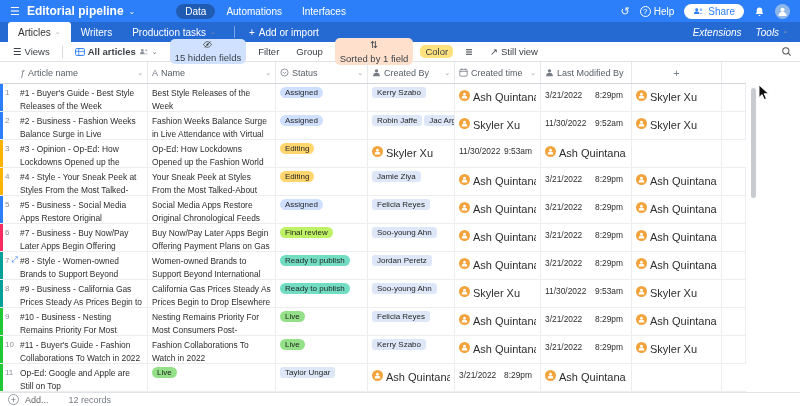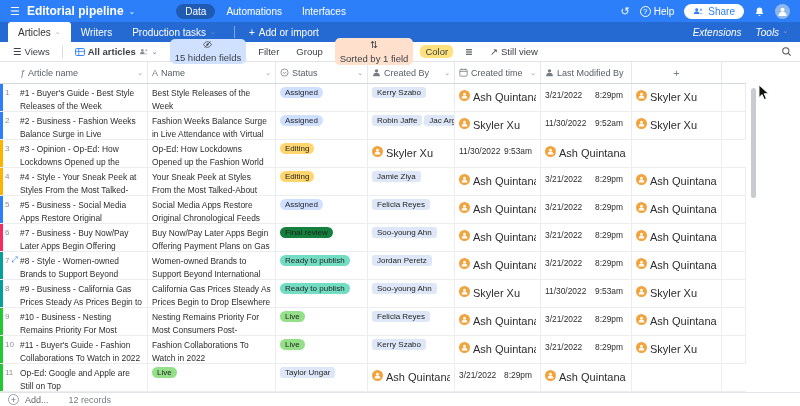--- a/index.html
+++ b/index.html
@@ -434,21 +434,21 @@
         </div>
         <div class="cell addcol"></div>
       </div>
       <div class="grid-row grid-cols">
         <div class="cell rownum">
           <span class="stripe" style="background: rgb(248, 43, 96);"></span>
           <span>6</span>
         </div>
         <div class="cell article">#7 - Business - Buy Now/Pay Later Apps Begin Offering Payment Plans ...</div>
         <div class="cell namecol">Buy Now/Pay Later Apps Begin Offering Payment Plans on Gas a...</div>
-        <div class="cell statuscol"><span class="pill" style="background: #15803d;">Final review</span></div>
+        <div class="cell statuscol"><span class="pill" style="background: #bef264;">Final review</span></div>
         <div class="cell writercol"><span class="pill wpill" style="background: rgb(221, 231, 248);">Soo-young Ahn</span></div>
         <div class="cell collab">
           <span class="av" style="background: rgb(242, 163, 60);">
             <svg viewBox="0 0 16 16" width="7" height="7">
               <circle cx="8" cy="5" r="3.1" fill="#fff"></circle>
               <path d="M1.6 14.6a6.4 6.4 0 0 1 12.8 0z" fill="#fff"></path>
             </svg>
           </span>
           <span class="cname">Ash Quintana</span>
         </div>

